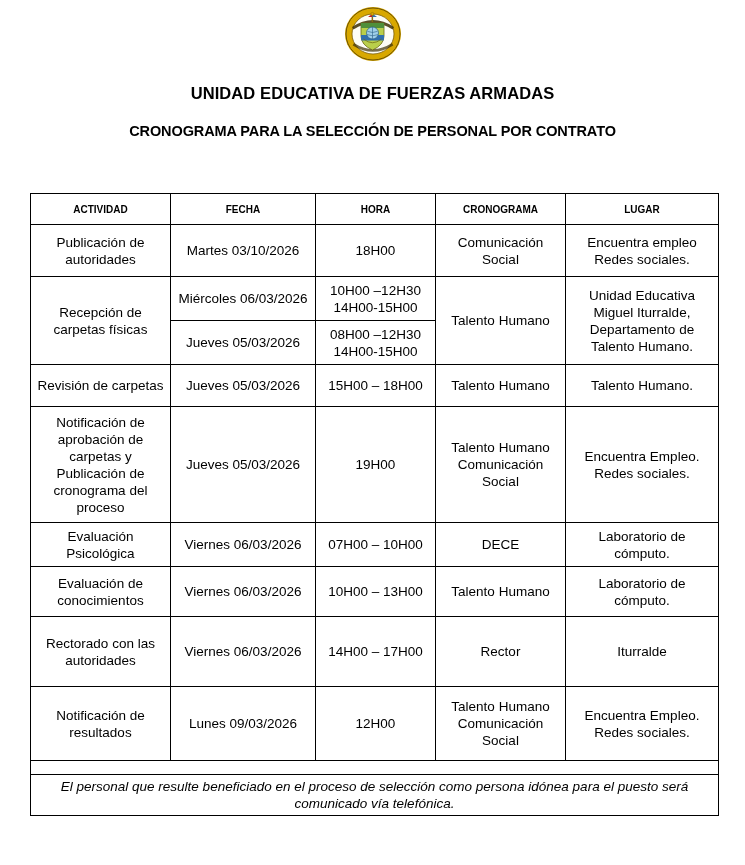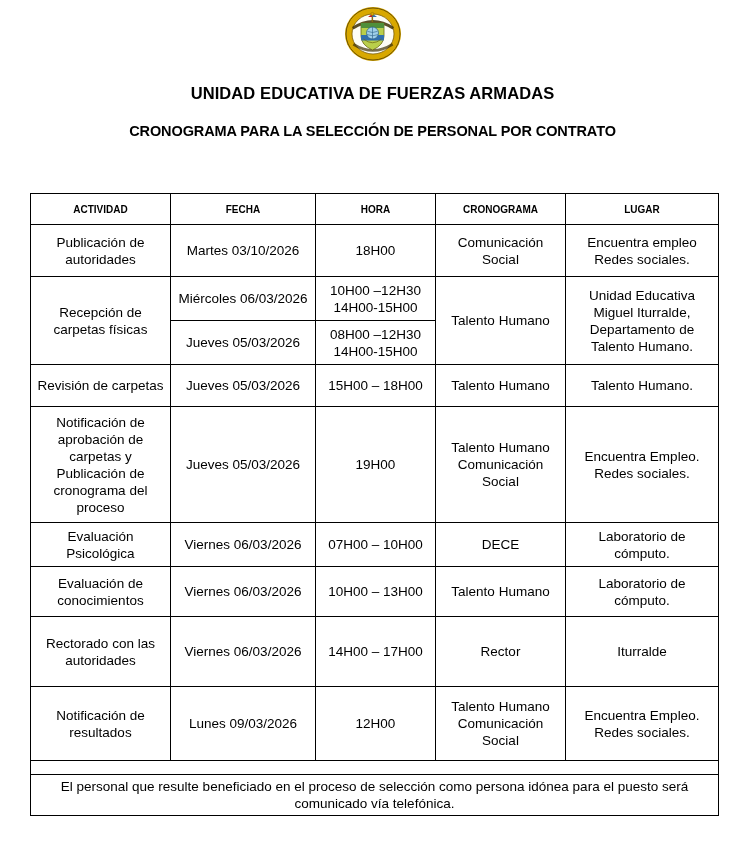--- a/index.html
+++ b/index.html
@@ -85,20 +85,21 @@
 
   .va-top { vertical-align: top; padding-top: 6px; }
   .small  { font-size: 12.5px; }
 
   td.note {
     text-align: center;
     font-size: 14px;
     line-height: 20px;
     padding: 12px 14px 20px 14px;
     vertical-align: top;
+    font-style: italic;
   }
   .spacer-row td { border: none; height: 7px; padding: 0; }
 </style>
 </head>
 <body>
 
 <div class="doc">
 
   <div class="crest-wrap">
     <span>

